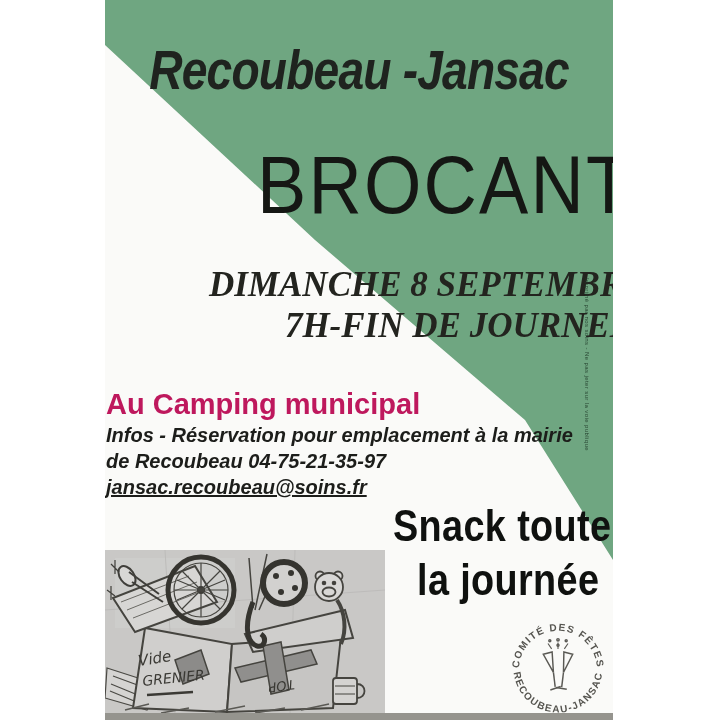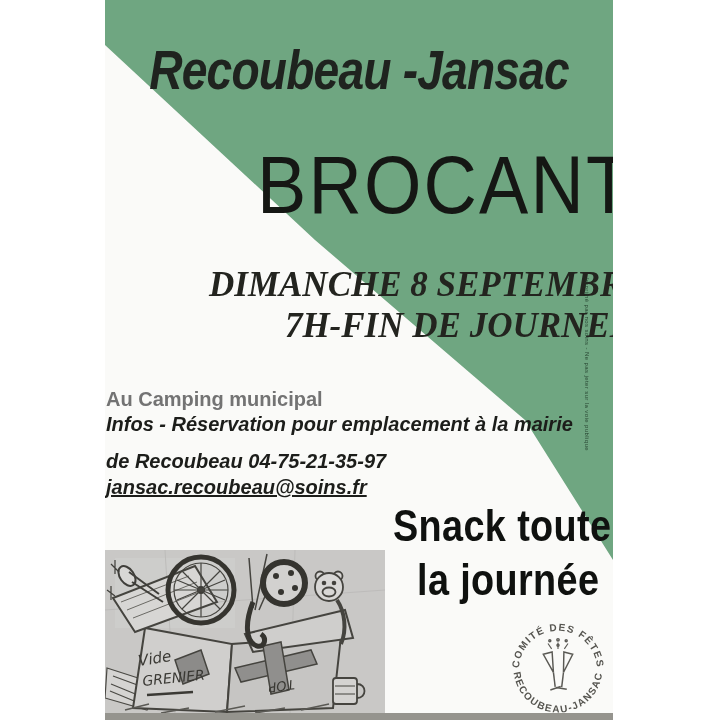--- a/index.html
+++ b/index.html
@@ -30,27 +30,27 @@
     transform:scaleX(0.9);transform-origin:0 0;
   }
   .dates{
     position:absolute;left:104px;top:265px;width:424px;
     text-align:right;font-family:"Liberation Serif",serif;
     font-weight:bold;font-style:italic;color:#23241f;
     font-size:35px;line-height:1.16;white-space:nowrap;
   }
   .venue{
     position:absolute;left:1px;top:388px;
-    font-size:20px;font-weight:bold;color:#737373;white-space:nowrap;
+    font-size:29px;font-weight:bold;color:#be185d;white-space:nowrap;
   }
   .info-line{
     position:absolute;left:1px;
     font-size:20px;font-weight:bold;font-style:italic;color:#1c1d1a;white-space:nowrap;
   }
-  .info1{top:413px;}
+  .info1{top:424px;}
   .info2{top:450px;}
   .email{top:476px;text-decoration:underline;}
   .snack{
     position:absolute;font-size:45px;font-weight:bold;color:#0f110f;
     white-space:nowrap;transform:scaleX(0.84);transform-origin:0 0;
     letter-spacing:0.01em;
   }
   .snack1{left:288px;top:500px;}
   .snack2{left:312px;top:554px;}
   .side-note{

